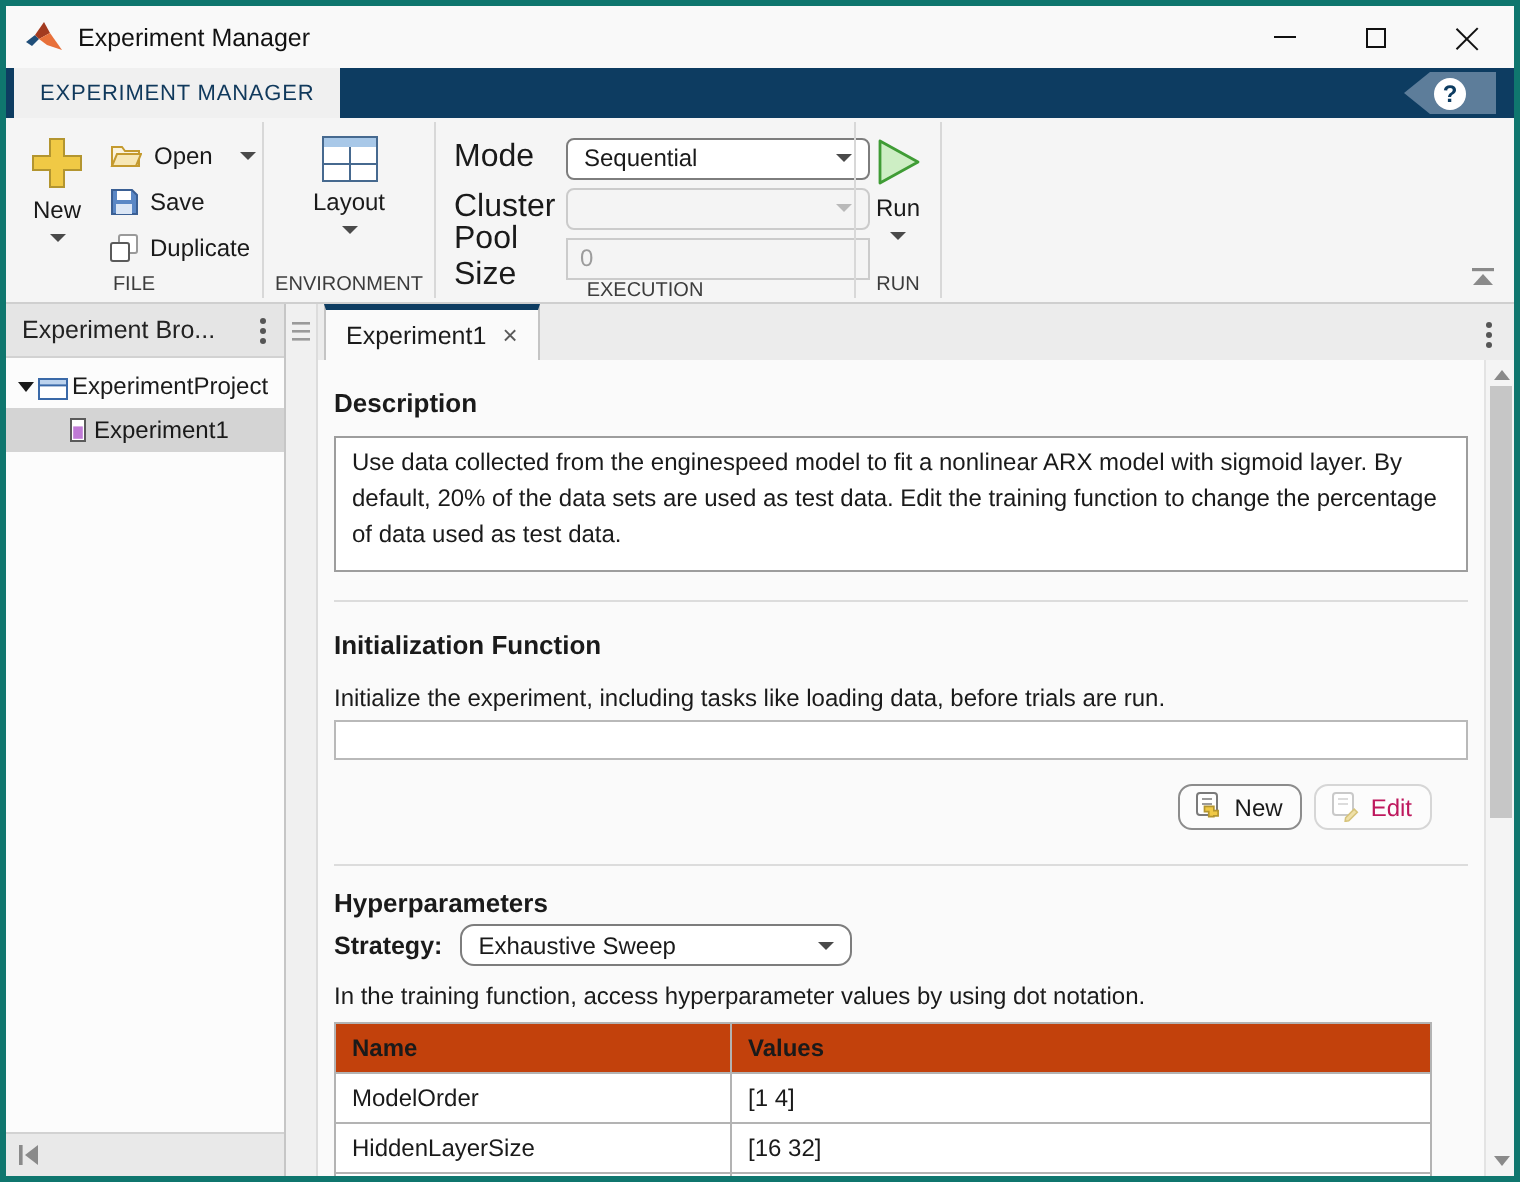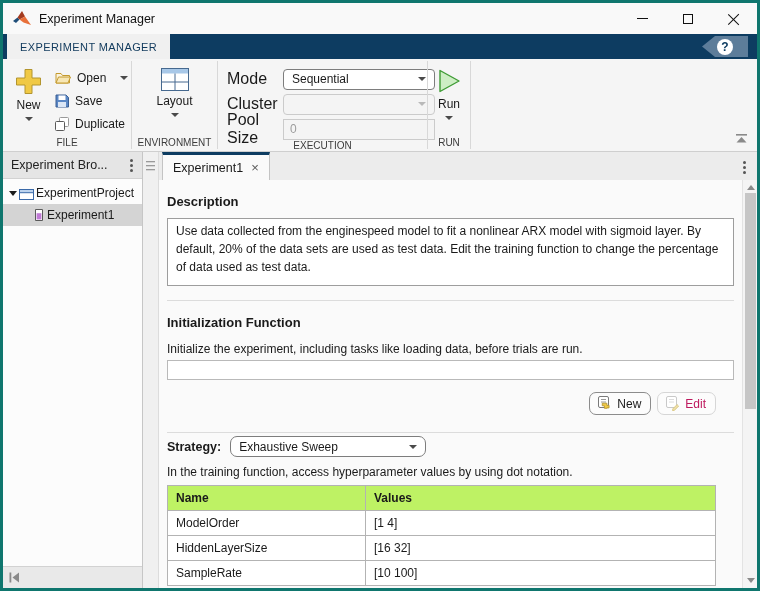--- a/index.html
+++ b/index.html
@@ -86,21 +86,21 @@
   .text-input { margin-top:4px; width:100%; height:20px; border:1px solid #b9b9b9; background:#fff; font-family:"Liberation Sans",sans-serif; font-size:12px; padding:0 6px; display:block; }
   .btn-row { display:flex; justify-content:flex-end; gap:6px; margin-top:12px; padding-right:18px; }
   .pushbtn { height:23px; border:1px solid #8c8c8c; border-radius:7px; background:#fcfcfc; display:flex; align-items:center; gap:5px; padding:0 9px 0 7px; font-size:12px; color:#1a1a1a; cursor:default; }
   .pushbtn.dis { border-color:#d6d6d6; color:#be185d; }
   .strategy-row { display:flex; align-items:center; gap:9px; margin-top:3px; }
   .strategy-label { font-weight:bold; font-size:12.5px; }
   .combo.wide { width:196px; border-radius:7px; }
 
   table.hyper { border-collapse:collapse; margin-top:6px; width:calc(100% - 18px); background:#fff; }
   table.hyper th, table.hyper td { border:1px solid #b3b3b3; font-size:12px; text-align:left; padding:4px 8px; height:25px; }
-  table.hyper th { background:#bef264; font-weight:bold; }
+  table.hyper th { background:#c2410c; font-weight:bold; }
   table.hyper th:first-child, table.hyper td:first-child { width:198px; }
 
   
   .vscroll { position:absolute; top:0; right:0; width:15px; bottom:0; background:#f4f4f4; border-left:1px solid #e3e3e3; }
   .vscroll .arr { position:absolute; left:0; width:15px; height:15px; display:flex; align-items:center; justify-content:center; }
   .arr-up { top:0; } .arr-down { bottom:0; }
   .tri-up { width:0; height:0; border-left:4px solid transparent; border-right:4px solid transparent; border-bottom:5px solid #8a8a8a; }
   .tri-down { width:0; height:0; border-left:4px solid transparent; border-right:4px solid transparent; border-top:5px solid #8a8a8a; }
   .thumb { position:absolute; left:2px; width:11px; top:13px; height:216px; background:#c6c6c6; }
 </style>
@@ -324,20 +324,21 @@
                 <line x1="4" y1="3.5" x2="9" y2="3.5" stroke="#dcdcdc"></line>
                 <line x1="4" y1="6" x2="9" y2="6" stroke="#dcdcdc"></line>
                 <path d="M7 13.5 l5.5 -5.5 2 2 -5.5 5.5 -2.3 0.3 z" fill="#efe0a8" stroke="#d6c37a" transform="scale(0.78) translate(3,3)"></path>
               </svg>
               <span>Edit</span>
             </div>
           </div>
 
           <hr class="hsep" style="margin-top:17px;">
 
+          <div class="sect-h" style="margin-top:11px;">Hyperparameters</div>
           <div class="strategy-row">
             <span class="strategy-label">Strategy:</span>
             <div class="combo wide">
               <span>Exhaustive Sweep</span>
               <span class="caret"></span>
             </div>
           </div>
           <div class="hint" style="margin-top:8px;">In the training function, access hyperparameter values by using dot notation.</div>
 
           <table class="hyper">

